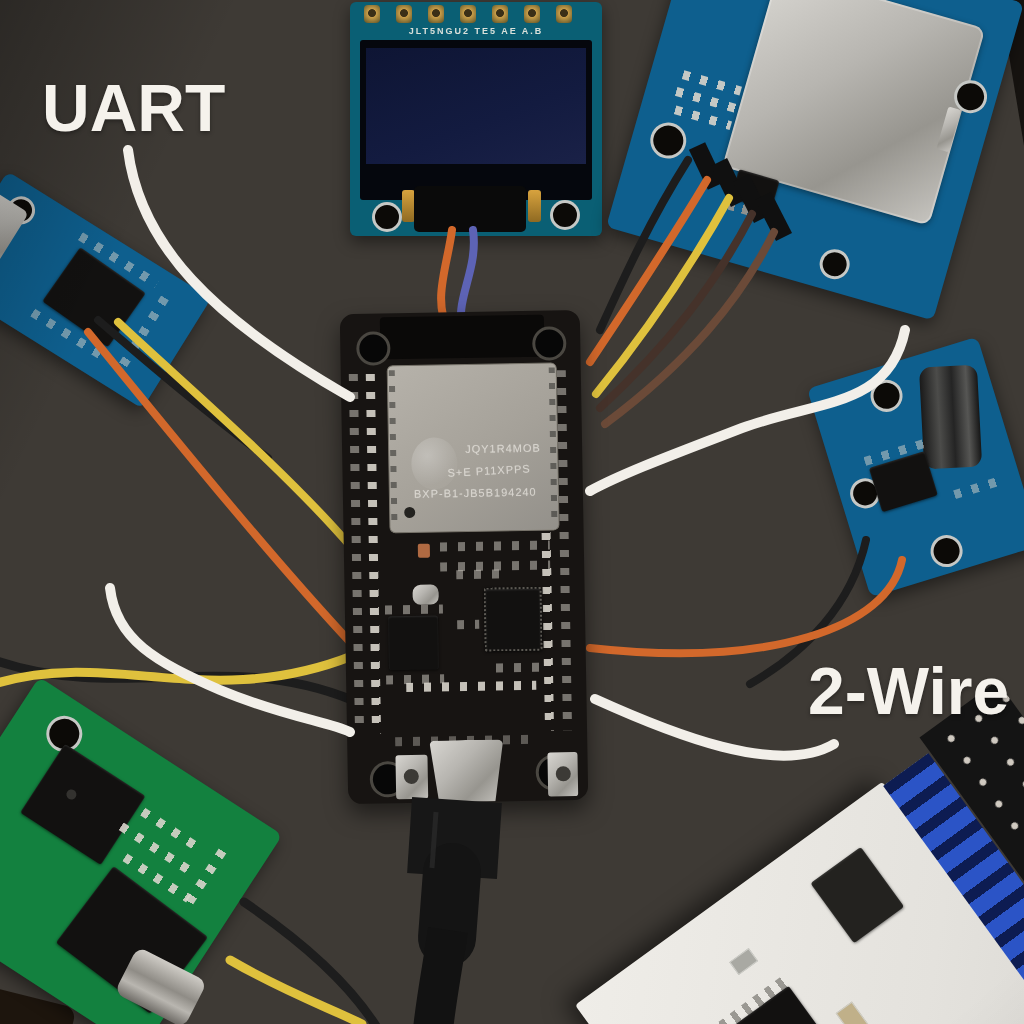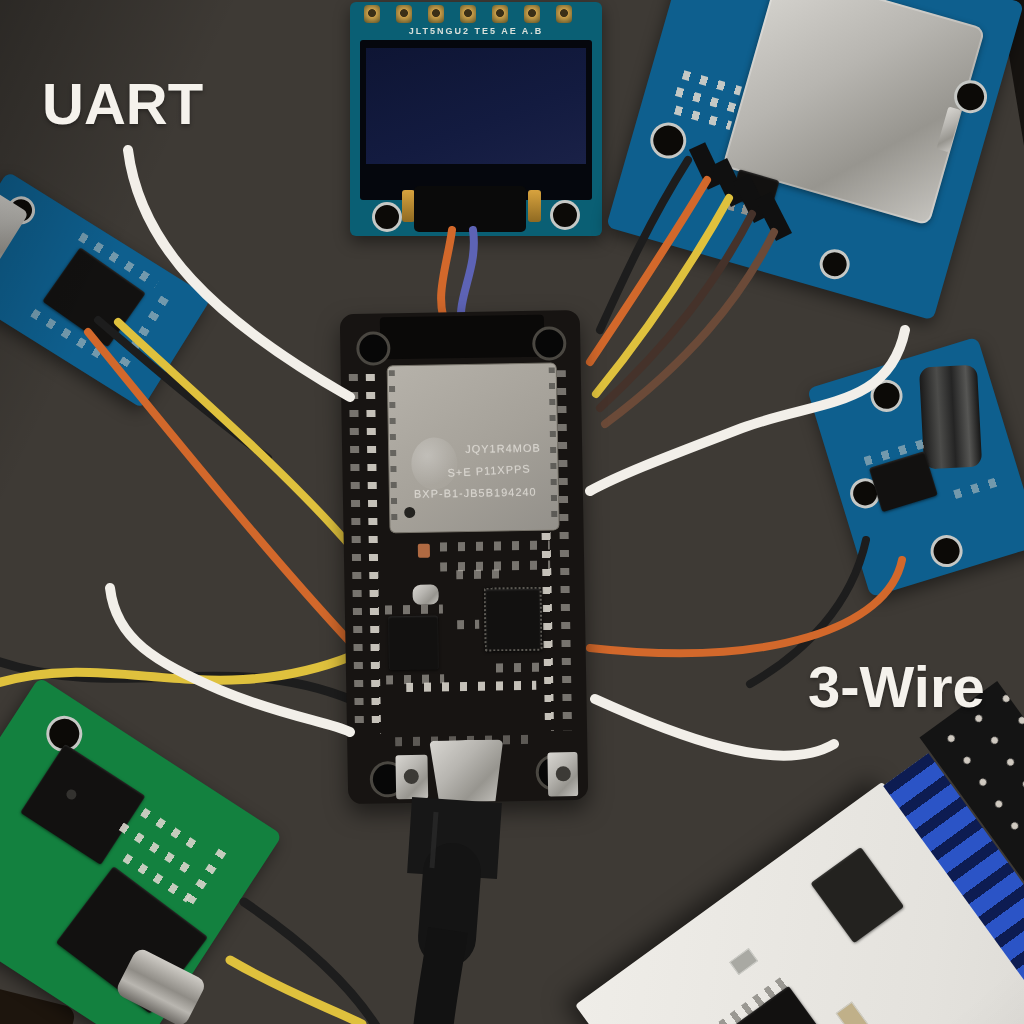--- a/index.html
+++ b/index.html
@@ -69,21 +69,21 @@
       background:linear-gradient(135deg,#efede8 0%,#e4e2dd 60%,#d8d6d1 100%);
       box-shadow:-8px -10px 22px rgba(0,0,0,.5);}
   .wb-blue{position:absolute;left:378px;top:4px;width:56px;height:450px;
       background-image:repeating-linear-gradient(180deg,#0d1c52 0 11px,#2b54c6 11px 27px);}
   .wb-black{position:absolute;left:436px;top:-14px;width:96px;height:470px;background:#141414;
       background-image:radial-gradient(circle,#d0cac1 3px,rgba(0,0,0,0) 4px);
       background-size:34px 27px;background-position:8px 6px;}
   .legs{position:absolute;height:12px;background-image:repeating-linear-gradient(
       90deg,rgba(150,148,142,.95) 0 6px,transparent 6px 14px);}
   
-  .label{position:absolute;font-weight:700;font-size:58px;letter-spacing:0px;z-index:45;
+  .label{position:absolute;font-weight:700;font-size:66px;letter-spacing:0px;z-index:45;
          text-shadow:0 2px 4px rgba(0,0,0,.35);}
   .wires,.toplines,.cable{position:absolute;left:0;top:0;z-index:20;}
   .cable{z-index:35;}
   .toplines{z-index:45;}
   .vignette{position:absolute;left:0;top:0;right:0;bottom:0;z-index:40;pointer-events:none;
       background:radial-gradient(140% 140% at 48% 42%,rgba(0,0,0,0) 52%,rgba(0,0,0,.32) 100%),
                  linear-gradient(115deg,rgba(0,0,0,.30),rgba(0,0,0,0) 16%);}
   .cornertr{position:absolute;right:-6px;top:-8px;width:70px;height:190px;background:#161310;
       clip-path:polygon(55% 0,100% 0,100% 100%);z-index:5;}
   .cornerbl{position:absolute;left:-24px;top:996px;width:95px;height:58px;background:#1d150d;
@@ -259,15 +259,15 @@
   <div class="vignette"></div>
 
   <svg class="toplines" width="1024" height="1024" viewBox="0 0 1024 1024">
     <path d="M128,150 C140,245 212,318 350,397" fill="none" stroke-width="10" stroke-linecap="round" stroke="#f2efe9"></path>
     <path d="M905,330 C889,408 818,400 742,428 C680,452 625,472 590,491" fill="none" stroke-width="10" stroke-linecap="round" stroke="#f2efe9"></path>
     <path d="M110,588 C116,640 156,662 220,690 C282,716 330,722 350,732" fill="none" stroke-width="10" stroke-linecap="round" stroke="#f2efe9"></path>
     <path d="M834,744 C778,777 670,733 595,699" fill="none" stroke-width="10" stroke-linecap="round" stroke="#f2efe9"></path>
   </svg>
 
   <div class="label" style="left: 42px; top: 70px; color: rgb(245, 242, 236);">UART</div>
-  <div class="label" style="left: 808px; top: 653px; color: rgb(245, 242, 236);">3-Wire</div>
+  <div class="label" style="left: 808px; top: 653px; color: rgb(245, 242, 236);">2-Wire</div>
 
 </div>
 
 </body></html>

